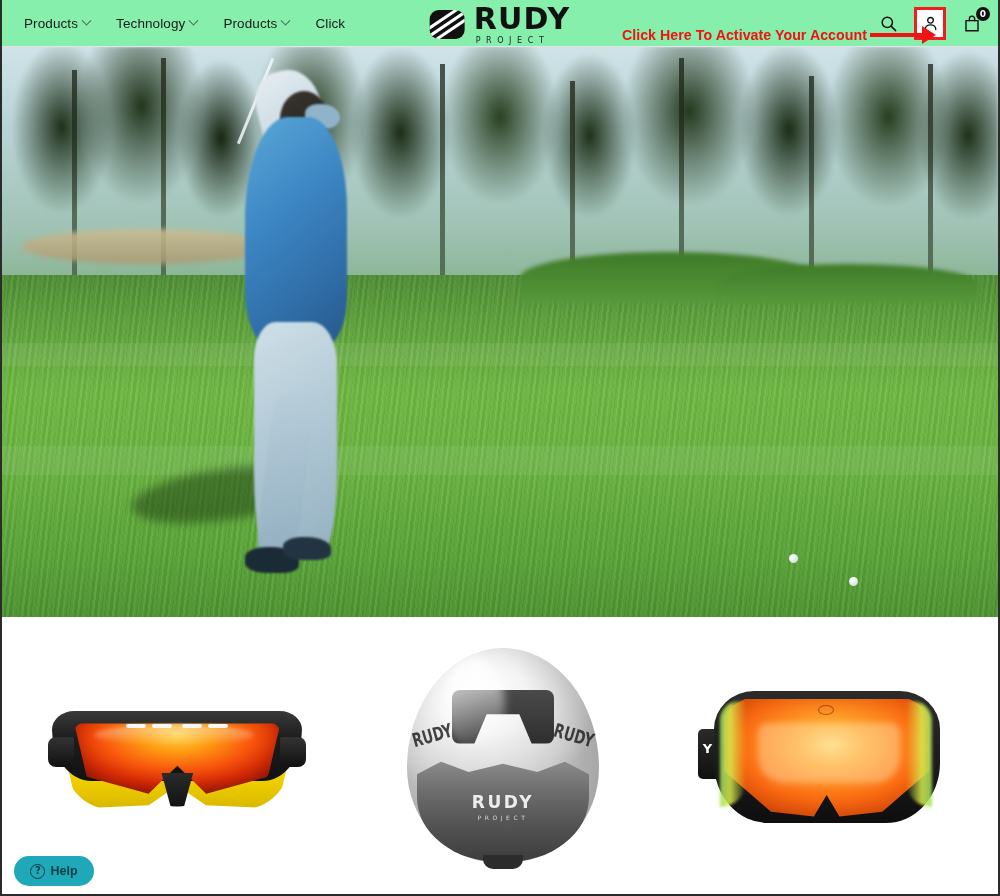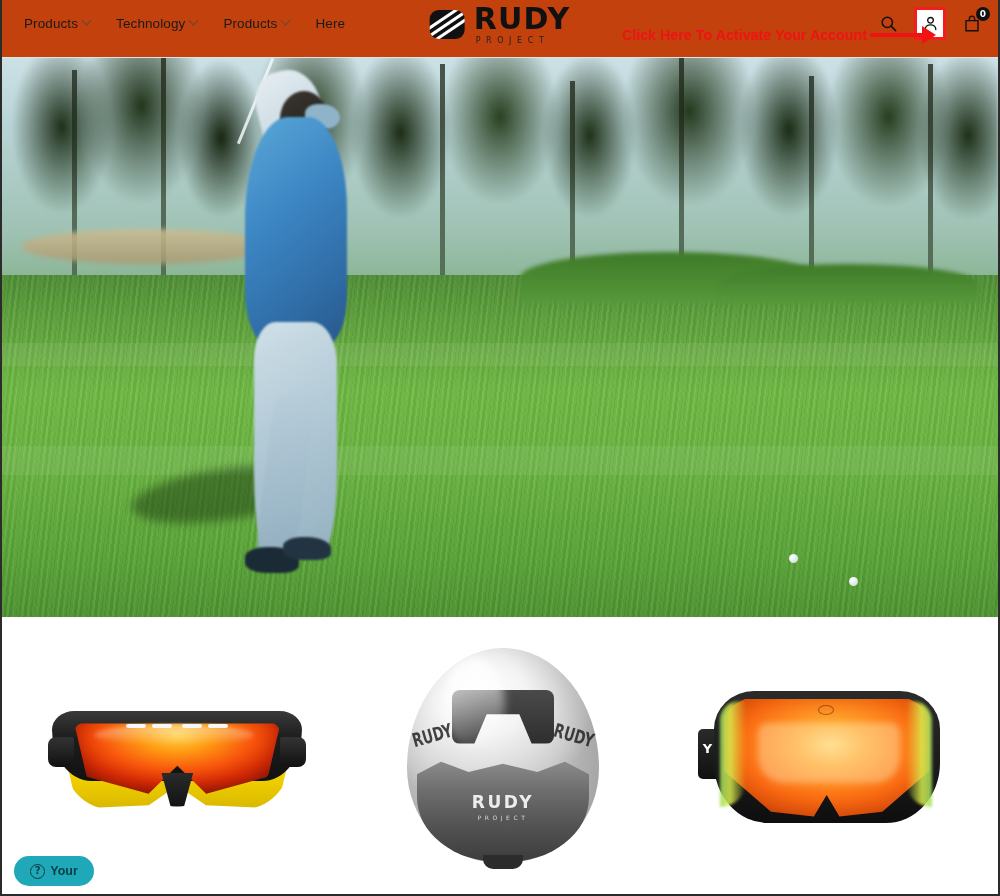--- a/index.html
+++ b/index.html
@@ -17,22 +17,22 @@
     border-left: 2px solid #2b2b2b;
     border-right: 2px solid #2b2b2b;
     border-bottom: 2px solid #2b2b2b;
     overflow: hidden;
   }
 
   
   .header {
     position: absolute;
     top: 0; left: 0;
-    width: 996px; height: 58px;
-    background: #c2410c;
+    width: 996px; height: 47px;
+    background: #86efac;
     border-bottom: 1px solid #e3e3e3;
     z-index: 30;
   }
   .nav {
     position: absolute;
     left: 22px; top: 0;
     height: 47px;
     display: flex;
     align-items: center;
     gap: 26px;
@@ -580,21 +580,21 @@
       </div>
       <div class="nav-item">
         <span>Technology</span>
         <span class="chev"></span>
       </div>
       <div class="nav-item">
         <span>Products</span>
         <span class="chev"></span>
       </div>
       <div class="nav-item">
-        <span>Here</span>
+        <span>Click</span>
       </div>
     </div>
 
     <div class="logo">
       <div class="logo-mark">
         <i></i>
           <i></i>
           <i></i>
       </div>
       <div class="logo-text">
@@ -720,16 +720,16 @@
         <div class="gg-edge-r"></div>
         <div class="gg-reflect"></div>
         <div class="gg-logo"></div>
       </div>
     </div>
 
   </div>
 
   <div class="help">
     <span class="help-q">?</span>
-    <span class="help-txt">Your</span>
+    <span class="help-txt">Help</span>
   </div>
 
 </div>
 
 </body></html>

